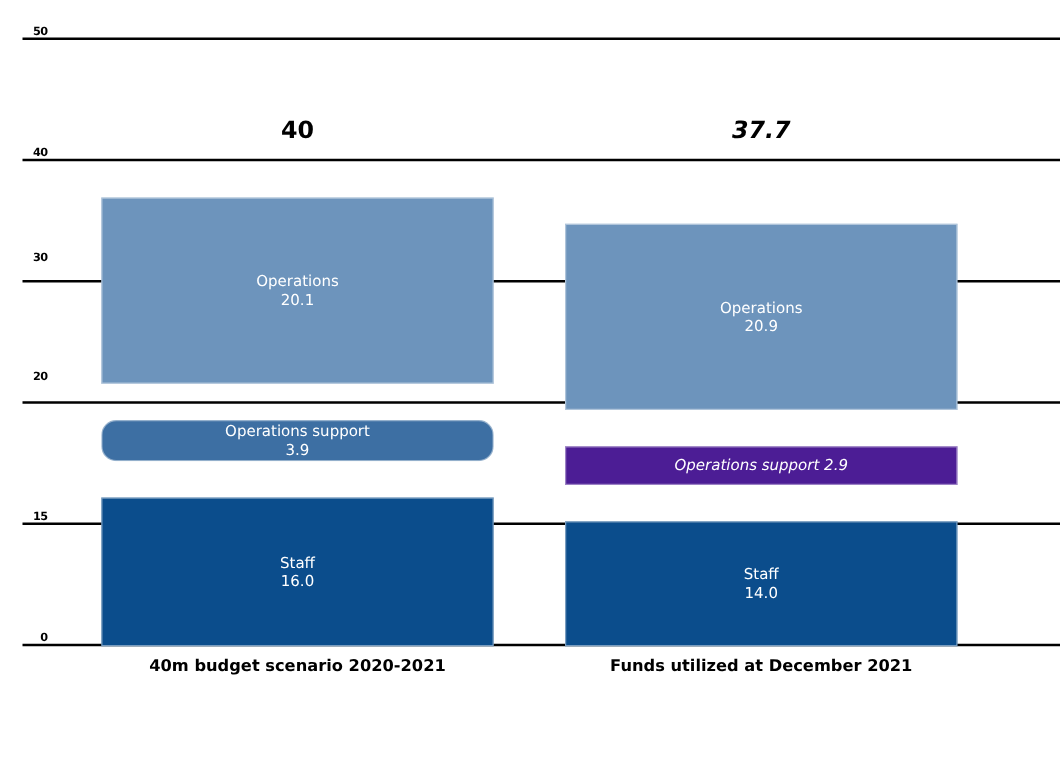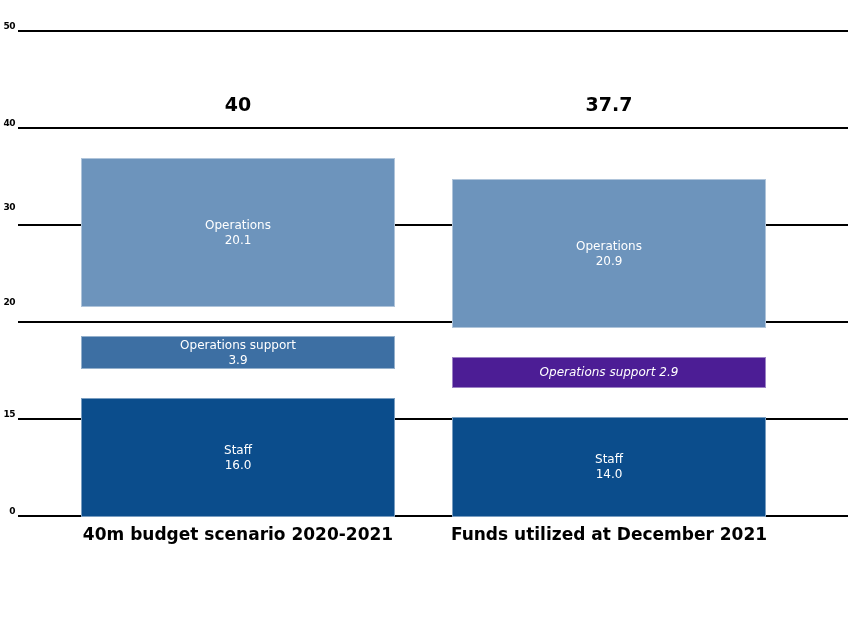--- a/index.html
+++ b/index.html
@@ -17,21 +17,21 @@
   .gridline {
     position: absolute;
     right: 0;
     height: 2px;
     background: #000000;
     z-index: 1;
   }
   .ytick {
     position: absolute;
     left: 0;
-    width: 15px;
+    width: 38px;
     text-align: right;
     font-size: 9px;
     font-weight: bold;
     color: #000000;
     line-height: 12px;
     z-index: 2;
     letter-spacing: -0.5px;
   }
   .bar {
     position: absolute;
@@ -58,21 +58,21 @@
     position: absolute;
     text-align: center;
     font-size: 19px;
     font-weight: bold;
     color: #000000;
     z-index: 4;
   }
   .catlabel {
     position: absolute;
     text-align: center;
-    font-size: 17px;
+    font-size: 13px;
     font-weight: bold;
     color: #000000;
     z-index: 4;
     line-height: 16px;
   }
 </style>
 </head>
 <body>
 
 <div id="chart">
@@ -88,21 +88,21 @@
     <div class="ytick" style="top: 117px;">40</div>
     <div class="gridline" style="top: 30px; left: 18px; background: rgb(0, 0, 0);"></div>
     <div class="ytick" style="top: 20px;">50</div>
     <div class="bar" style="left: 81px; width: 314px; top: 129px; height: 388px;">
       <div class="segment" style="height: 194.97px; background: rgb(109, 148, 188);">
         <div class="seglabel">
           <div>Operations</div>
           <div>20.1</div>
         </div>
       </div>
-      <div class="segment" style="height: 42px; background: rgb(61, 111, 163);">
+      <div class="segment" style="height: 42px; background: rgb(61, 111, 163); border-radius: 12px;">
         <div class="seglabel">
           <div>Operations support</div>
           <div>3.9</div>
         </div>
       </div>
       <div class="segment" style="height: 155.2px; background: rgb(11, 77, 140);">
         <div class="seglabel">
           <div>Staff</div>
           <div>16.0</div>
         </div>
@@ -122,15 +122,15 @@
           <div>Operations support 2.9</div>
         </div>
       </div>
       <div class="segment" style="height: 135.8px; background: rgb(11, 77, 140);">
         <div class="seglabel">
           <div>Staff</div>
           <div>14.0</div>
         </div>
       </div>
     </div>
-    <div class="total" style="left: 452px; width: 314px; top: 93px;">37.7</div>
+    <div class="total" style="left: 452px; width: 314px; top: 93px; font-style: italic;">37.7</div>
     <div class="catlabel" style="left: 412px; width: 394px; top: 526px;">Funds utilized at December 2021</div>
   </div>
 
 </body></html>

